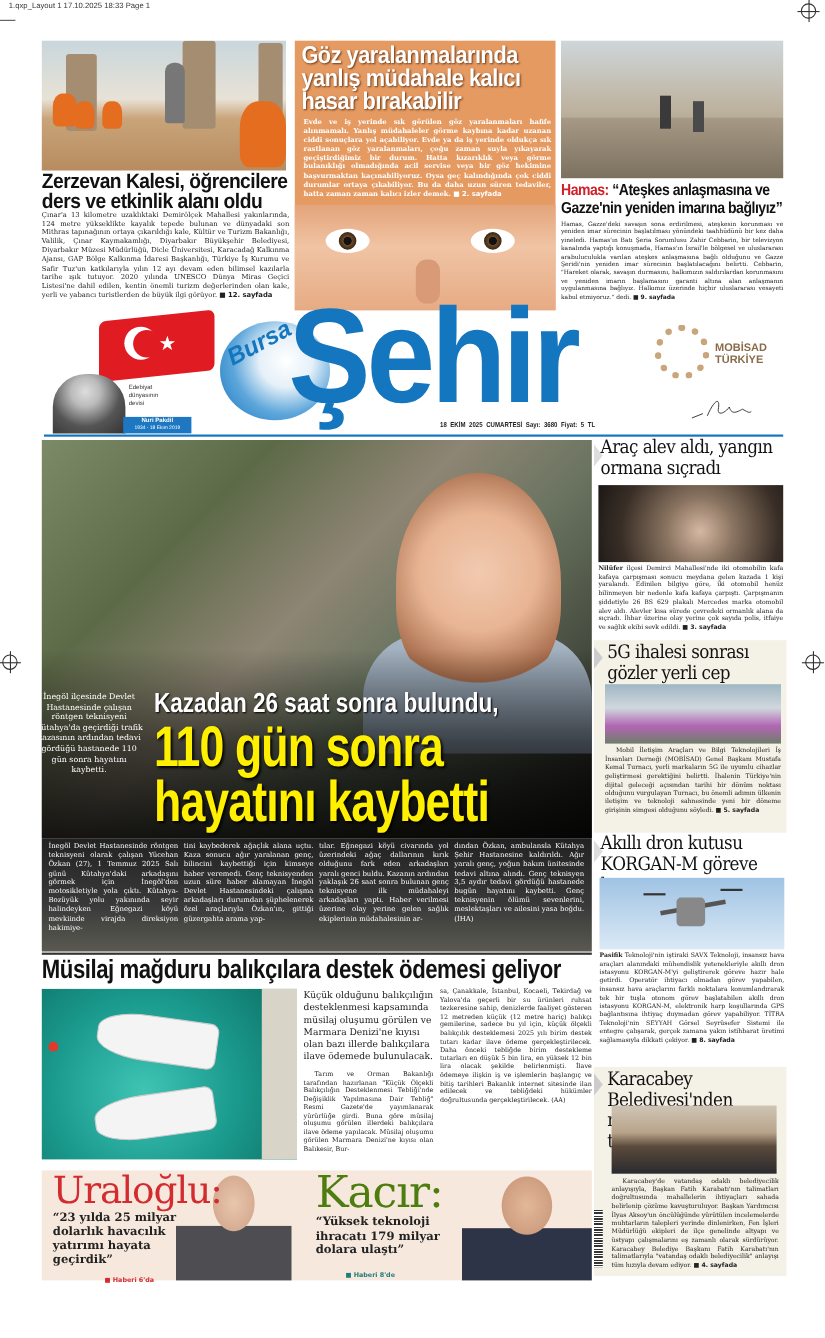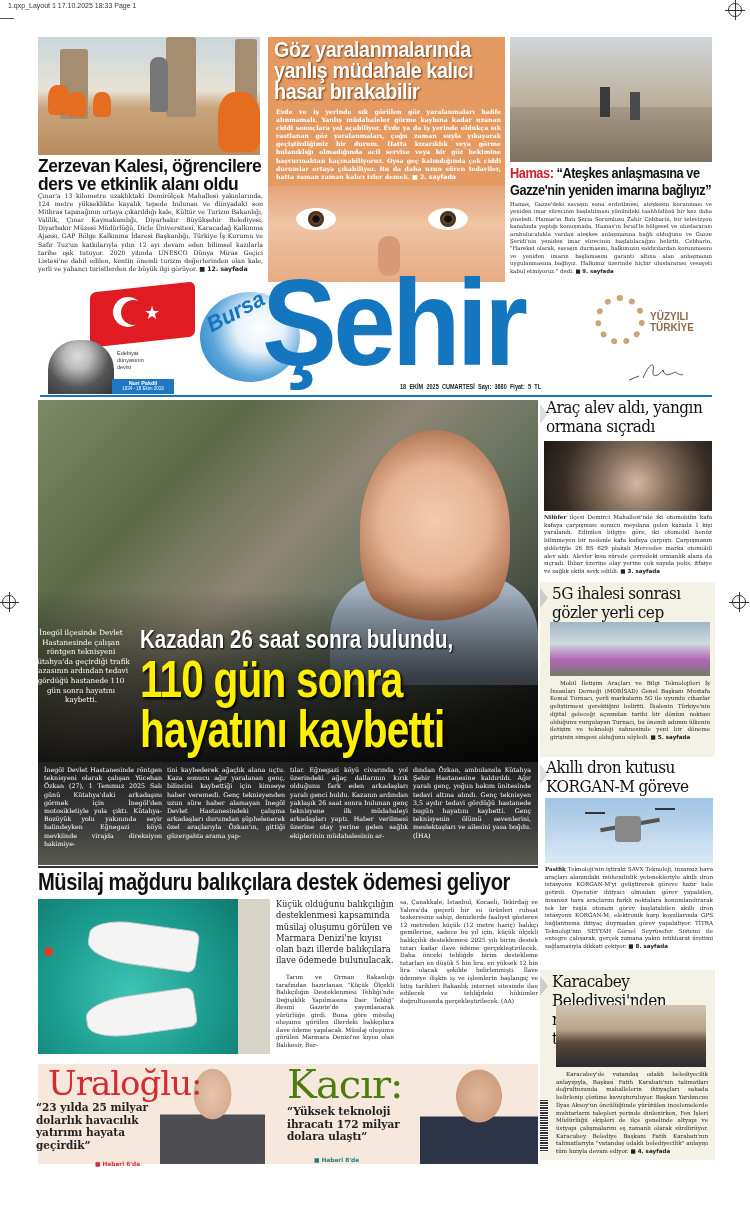--- a/index.html
+++ b/index.html
@@ -63,21 +63,21 @@
 #mu-rule{left:38px;top:866px;width:500px;height:2px;background:#333}
 #mu-title{left:38px;top:870px;font-size:24px;line-height:24px;transform:scaleX(0.84);transform-origin:left top;letter-spacing:-0.5px}
 #mu-photo{left:38px;top:899px;width:232px;height:155px;background:radial-gradient(circle at 40% 60%,#3fc4b4 0%,#1a9a8d 50%,#0d6b60 100%)}
 .boat{position:absolute;background:#f4f4f4;border-radius:40% 8px 8px 40%;border:1px solid #ccc}
 #mu-lead{left:276px;top:899px;width:118px;font-size:8.3px;line-height:11.3px;color:#222}
 #mu-body1{left:276px;top:974px;width:118px;font-size:5.8px;line-height:7.5px}
 #mu-body2{left:400px;top:899px;width:138px;font-size:5.8px;line-height:7.6px}
 
 #promo{left:38px;top:1064px;width:500px;height:100px;background:#f6e8dc}
 #ur-name{left:48px;top:1066px;font:34px/34px "DejaVu Serif",serif;color:#d42b31;letter-spacing:-1px}
-#ur-quote{left:36px;top:1101px;width:130px;font:bold 10.5px/12.5px "DejaVu Serif",serif;color:#222}
+#ur-quote{left:48px;top:1101px;width:130px;font:bold 10.5px/12.5px "DejaVu Serif",serif;color:#222}
 #ur-ref{left:95px;top:1161px;font-size:5.8px;color:#222}
 #ur-photo{left:160px;top:1064px;width:105px;height:100px;background:radial-gradient(ellipse at 50% 30%,#e8c6ae 0%,#d6ad93 25%,transparent 26%),linear-gradient(180deg,transparent 50%,#4d4d52 51%)}
 #kc-name{left:287px;top:1066px;font:40px/36px "DejaVu Serif",serif;color:#4d7c0f;letter-spacing:-1px}
 #kc-quote{left:287px;top:1105px;width:130px;font:bold 10.5px/12.5px "DejaVu Serif",serif;color:#222}
 #kc-ref{left:314px;top:1157px;font-size:5.8px}
 #kc-photo{left:420px;top:1064px;width:118px;height:100px;background:radial-gradient(ellipse at 50% 32%,#e2b899 0%,#cf9e80 27%,transparent 28%),linear-gradient(180deg,transparent 52%,#2e3447 53%)}
 
 .rsec{background:#f4f1e6}
 .rtitle{font:17px/19px "DejaVu Serif",serif;color:#111;letter-spacing:-0.6px;transform:scaleX(0.9);transform-origin:left top}
 .rbody{font-size:5.6px;line-height:7.7px;text-align:justify;color:#222}
@@ -161,21 +161,21 @@
 <div class="abs" id="pakdil-name">
   <div>Nuri Pakdil</div>
   <div style="font-size:4.5px;font-weight:normal">1934 - 18 Ekim 2019</div>
 </div>
 <div class="abs" id="globe"></div>
 <div class="abs" id="bursa">Bursa</div>
 <div class="abs" id="sehir">Şehir</div>
 <div class="abs" id="issue">18 EKİM 2025 CUMARTESİ   Sayı: 3680   Fiyat: 5 TL</div>
 <div class="abs" id="ty-emblem"></div>
 <div class="abs" id="ty-text">
-  <div>YÜZYILI</div>
+  <div>MOBİSAD</div>
   <div>TÜRKİYE</div>
 </div>
 <svg class="abs" id="sig" viewBox="0 0 60 26">
     <path d="M4 22 L14 18 M18 20 C24 6,30 2,28 14 C27 20,34 18,38 12 C40 20,46 16,50 14 C54 16,56 18,58 16" stroke="#222" fill="none" stroke-width="0.8"></path>
   </svg>
 <div class="abs" id="rule"></div>
 
 <div class="abs photo" id="main-photo"></div>
 <div class="abs" id="shirt"></div>
 <div class="abs" id="face"></div>
@@ -204,21 +204,21 @@
 <div class="abs body" id="mu-body1" style="text-indent:10px">Tarım ve Orman Bakanlığı tarafından hazırlanan "Küçük Ölçekli Balıkçılığın Desteklenmesi Tebliği'nde Değişiklik Yapılmasına Dair Tebliğ" Resmi Gazete'de yayımlanarak yürürlüğe girdi. Buna göre müsilaj oluşumu görülen illerdeki balıkçılara ilave ödeme yapılacak. Müsilaj oluşumu görülen Marmara Denizi'ne kıyısı olan Balıkesir, Bur-</div>
 <div class="abs body" id="mu-body2">sa, Çanakkale, İstanbul, Kocaeli, Tekirdağ ve Yalova'da geçerli bir su ürünleri ruhsat tezkeresine sahip, denizlerde faaliyet gösteren 12 metreden küçük (12 metre hariç) balıkçı gemilerine, sadece bu yıl için, küçük ölçekli balıkçılık desteklemesi 2025 yılı birim destek tutarı kadar ilave ödeme gerçekleştirilecek. Daha önceki tebliğde birim destekleme tutarları en düşük 5 bin lira, en yüksek 12 bin lira olacak şekilde belirlenmişti. İlave ödemeye ilişkin iş ve işlemlerin başlangıç ve bitiş tarihleri Bakanlık internet sitesinde ilan edilecek ve tebliğdeki hükümler doğrultusunda gerçekleştirilecek. (AA)</div>
 
 <div class="abs" id="promo"></div>
 <div class="abs" id="ur-photo"></div>
 <div class="abs" id="ur-name">Uraloğlu:</div>
 <div class="abs" id="ur-quote">“23 yılda 25 milyar dolarlık havacılık yatırımı hayata geçirdik”</div>
 <div class="abs ref" id="ur-ref" style="color:#d42b31">Haberi 6'da</div>
 <div class="abs" id="kc-photo"></div>
 <div class="abs" id="kc-name">Kacır:</div>
-<div class="abs" id="kc-quote">“Yüksek teknoloji ihracatı 172 milyar dolara ulaştı”</div>
+<div class="abs" id="kc-quote">“Yüksek teknoloji ihracatı 179 milyar dolara ulaştı”</div>
 <div class="abs ref" id="kc-ref" style="color:#1f7d7d">Haberi 8'de</div>
 
 <div class="abs" style="left:540px;top:398px;width:175px;height:182px">
   <div class="abs arrow" style="left:0;top:6px"></div>
   <div class="abs rtitle" style="left:6px;top:0;width:190px">Araç alev aldı, yangın ormana sıçradı</div>
 </div>
 <div class="abs photo" id="r1-photo"></div>
 <div class="abs rbody" style="left:544px;top:514px;width:168px">
   <b>Nilüfer</b><span> ilçesi Demirci Mahallesi'nde iki otomobilin kafa kafaya çarpışması sonucu meydana gelen kazada 1 kişi yaralandı. Edinilen bilgiye göre, iki otomobil henüz bilinmeyen bir nedenle kafa kafaya çarpıştı. Çarpışmanın şiddetiyle 26 BS 629 plakalı Mercedes marka otomobil alev aldı. Alevler kısa sürede çevredeki ormanlık alana da sıçradı. İhbar üzerine olay yerine çok sayıda polis, itfaiye ve sağlık ekibi sevk edildi.</span>
   <span class="ref">3. sayfada</span>

